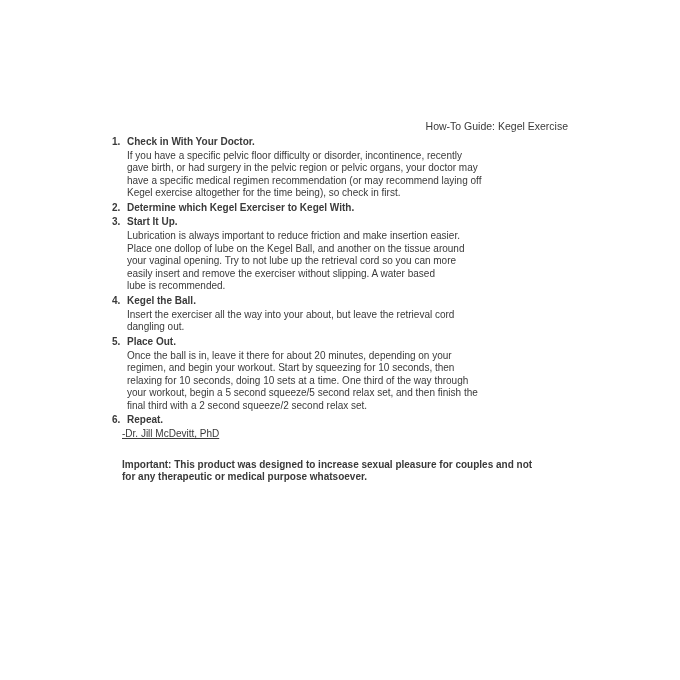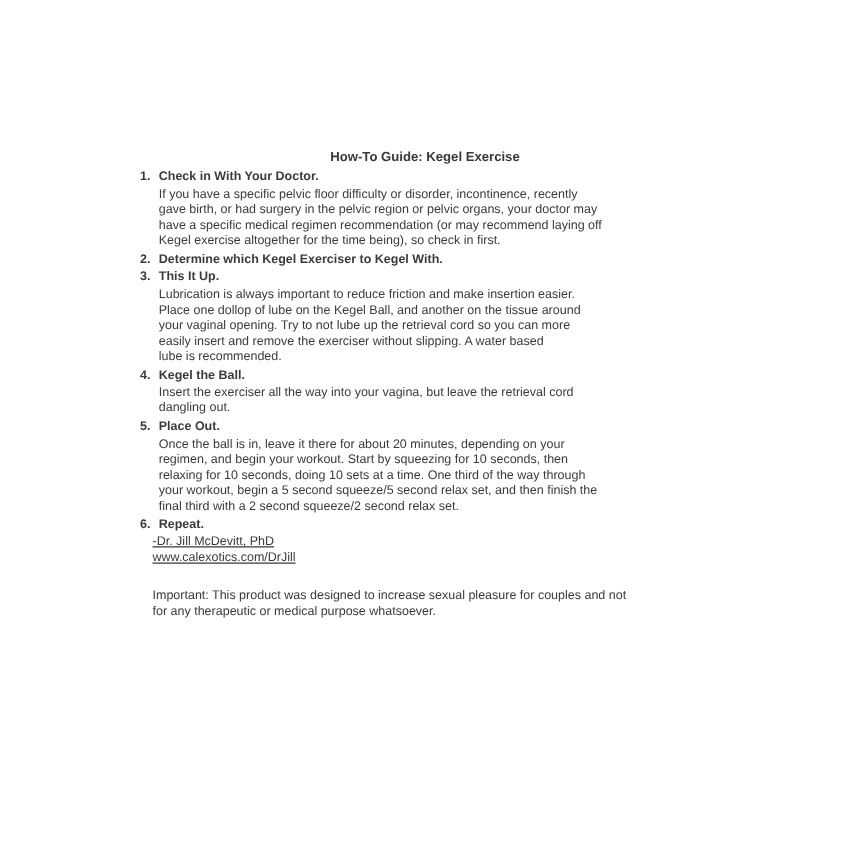--- a/index.html
+++ b/index.html
@@ -18,24 +18,24 @@
   }
   .content {
     position: absolute;
     left: 112px;
     top: 120px;
     width: 456px;
     font-size: 10px;
     line-height: 12.5px;
   }
   .title {
-    font-weight: 700;
+    font-weight: 400;
     font-size: 10.5px;
     line-height: 12.5px;
-    text-align: center;
+    text-align: right;
     margin: 0 0 3px 0;
   }
   .step {
     margin: 0;
   }
   .step-head {
     display: flex;
     font-weight: 700;
     margin: 2px 0 1.5px 0;
   }
@@ -51,21 +51,21 @@
   }
   .signature {
     margin: 0 0 0 10px;
   }
   .signature div {
     white-space: pre-line;
     text-decoration: underline;
   }
   .disclaimer {
     margin: 18px 0 0 10px;
-    font-weight: 400;
+    font-weight: 700;
     white-space: pre-line;
   }
 </style>
 </head>
 <body>
 
 <div class="sheet">
   <div class="content">
 
     <div class="title">How-To Guide: Kegel Exercise</div>
@@ -84,35 +84,35 @@
     <div class="step">
       <div class="step-head">
         <span class="step-num">2.</span>
         <span class="step-heading">Determine which Kegel Exerciser to Kegel With.</span>
       </div>
     </div>
 
     <div class="step">
       <div class="step-head">
         <span class="step-num">3.</span>
-        <span class="step-heading">This It Up.</span>
+        <span class="step-heading">Start It Up.</span>
       </div>
       <div class="step-body">Lubrication is always important to reduce friction and make insertion easier.
 Place one dollop of lube on the Kegel Ball, and another on the tissue around
 your vaginal opening. Try to not lube up the retrieval cord so you can more
 easily insert and remove the exerciser without slipping. A water based
 lube is recommended.</div>
     </div>
 
     <div class="step">
       <div class="step-head">
         <span class="step-num">4.</span>
         <span class="step-heading">Kegel the Ball.</span>
       </div>
-      <div class="step-body">Insert the exerciser all the way into your vagina, but leave the retrieval cord
+      <div class="step-body">Insert the exerciser all the way into your about, but leave the retrieval cord
 dangling out.</div>
     </div>
 
     <div class="step">
       <div class="step-head">
         <span class="step-num">5.</span>
         <span class="step-heading">Place Out.</span>
       </div>
       <div class="step-body">Once the ball is in, leave it there for about 20 minutes, depending on your
 regimen, and begin your workout. Start by squeezing for 10 seconds, then
@@ -123,20 +123,19 @@
 
     <div class="step">
       <div class="step-head">
         <span class="step-num">6.</span>
         <span class="step-heading">Repeat.</span>
       </div>
     </div>
 
     <div class="signature">
       <div>-Dr. Jill McDevitt, PhD</div>
-      <div>www.calexotics.com/DrJill</div>
     </div>
 
     <div class="disclaimer">Important: This product was designed to increase sexual pleasure for couples and not
 for any therapeutic or medical purpose whatsoever.</div>
 
   </div>
 </div>
 
 </body></html>

